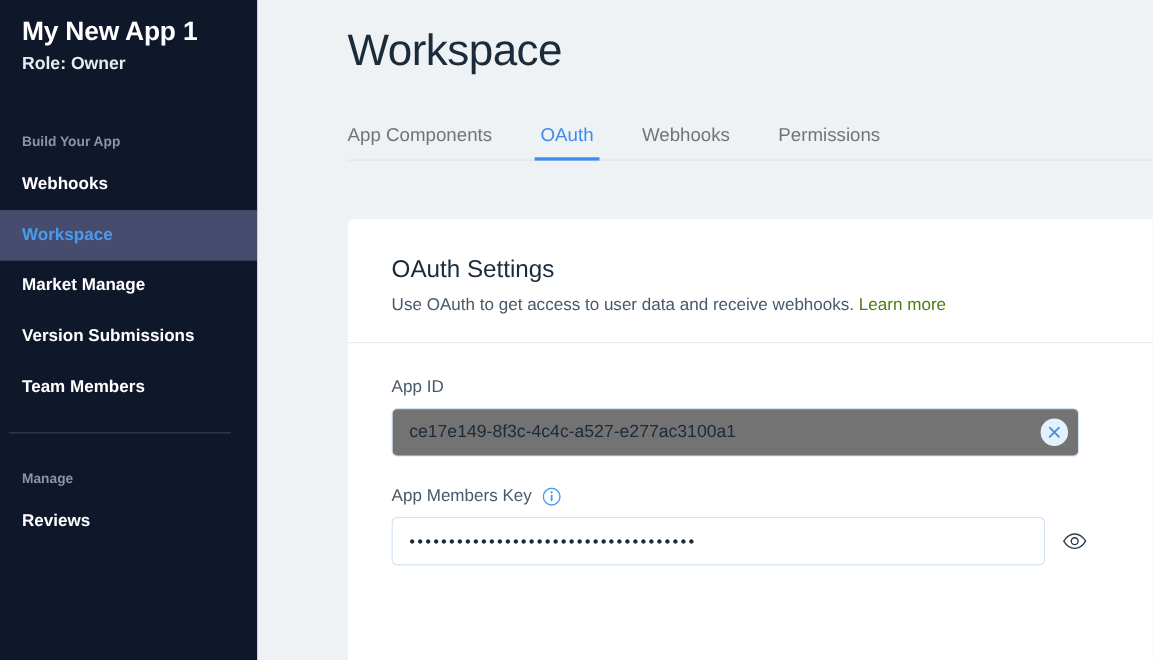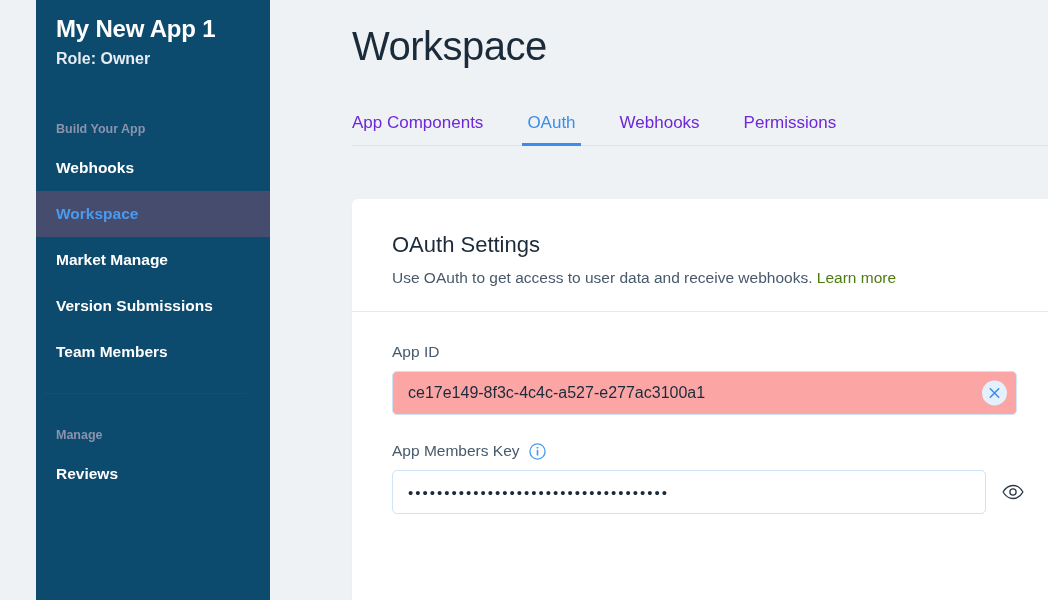--- a/index.html
+++ b/index.html
@@ -19,24 +19,23 @@
     display: flex;
     width: 1048px;
     height: 600px;
   }
 
   
   .sidebar {
     width: 234px;
     min-width: 234px;
     height: 600px;
-    background: #0c4a6e;
+    background: #0f172a;
     position: relative;
     overflow: hidden;
-    margin-left: 36px;
   }
   .sidebar-head {
     padding: 14px 20px 0 20px;
   }
   .app-title {
     color: #ffffff;
     font-size: 24px;
     font-weight: bold;
     letter-spacing: -0.2px;
     line-height: 30px;
@@ -110,21 +109,21 @@
   }
   .tabs::after {
     content: "";
     position: absolute;
     left: 82px; right: 0; bottom: 0;
     height: 1px;
     background: #dde3e9;
   }
   .tab {
     font-size: 17px;
-    color: #6d28d9;
+    color: #737373;
     padding: 0 0 13px 0;
     margin-right: 44px;
     cursor: pointer;
     position: relative;
     white-space: nowrap;
   }
   .tab.active {
     color: #3b8ced;
   }
   .tab.active::after {
@@ -197,21 +196,21 @@
   .input-wrap {
     position: relative;
     flex: 1;
     max-width: 625px;
   }
   .text-input {
     width: 100%;
     height: 44px;
     border: 1px solid #cfe3f7;
     border-radius: 5px;
-    background: #fca5a5;
+    background: #737373;
     font-family: "Liberation Sans", sans-serif;
     font-size: 16px;
     color: #1b2b3a;
     padding: 0 46px 0 15px;
     outline: none;
   }
   .text-input::placeholder { color: #9aa7b4; }
   .clear-btn {
     position: absolute;
     right: 10px;

